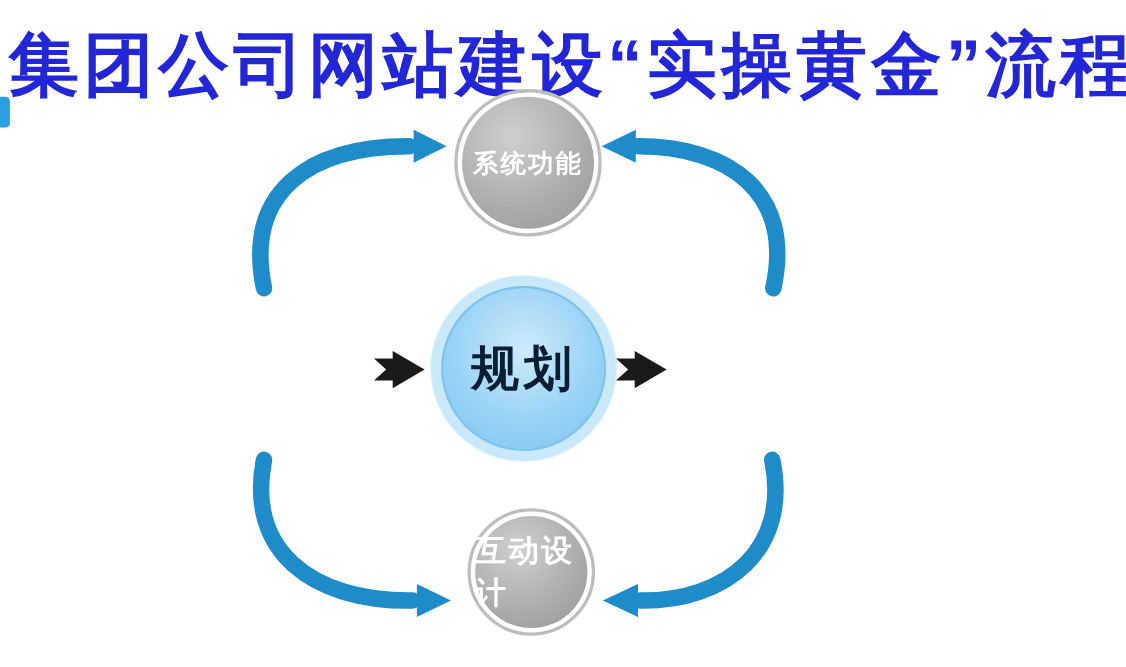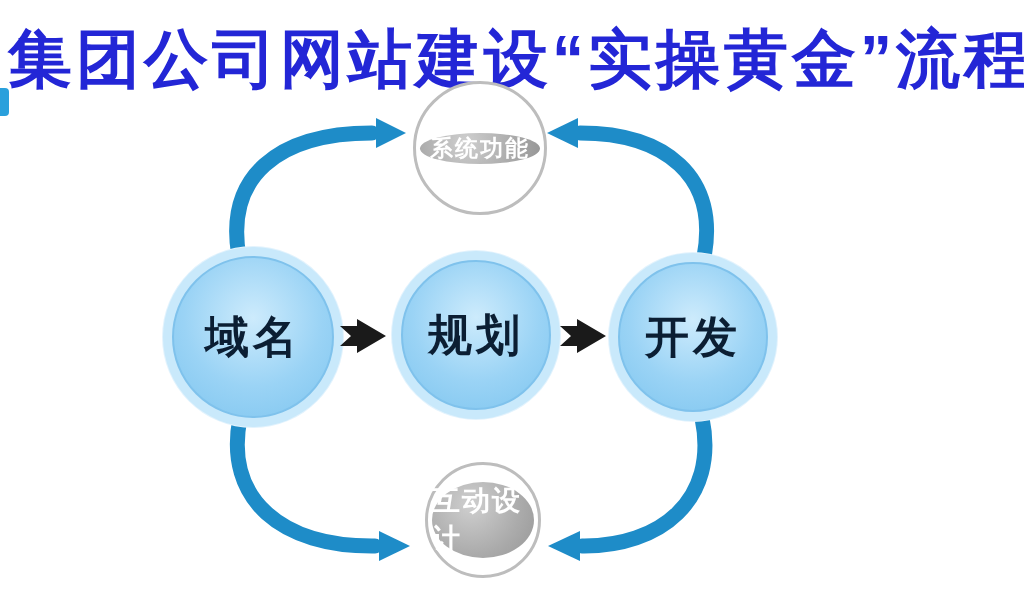--- a/index.html
+++ b/index.html
@@ -35,21 +35,21 @@
   .blue-inner{
     flex:1;border-radius:50%;
     background:radial-gradient(circle at 50% 38%,#cdebfc 0%,var(--node-blue-fill) 55%,#7ec5ef 100%);
     border:2px solid var(--node-blue-border);
     display:flex;align-items:center;justify-content:center;
   }
   .blue-label{
     font-size:44px;font-weight:bold;color:var(--node-blue-text);letter-spacing:4px;
   }
   .gray-outer{
-    background:#ffffff;border:3px solid var(--node-gray-border);padding:4px;align-items:center;
+    background:#ffffff;border:3px solid var(--node-gray-border);padding:4px;
   }
   .gray-inner{
     flex:1;border-radius:50%;
     background:radial-gradient(circle at 38% 30%,#cfcfcf 0%,var(--node-gray-fill) 60%,#969696 100%);
     display:flex;align-items:center;justify-content:center;
   }
   .gray-label{
     font-weight:bold;color:var(--node-gray-text);letter-spacing:2px;
   }
   .gray-label.top{font-size:23px;}
@@ -84,37 +84,27 @@
     <path class="arc" d="M 702 418 C 719 500, 660 547, 582 546"></path>
     <polygon class="arc-head" points="548,546 580,531 580,561"></polygon>
   </svg>
 
   <div class="node gray-outer" style="left:413px;top:81px;width:134px;height:134px;">
     <div class="gray-inner">
       <span class="gray-label top">系统功能</span>
     </div>
   </div>
 
-  <div class="node blue-outer" style="left:163px;top:247px;width:180px;height:180px;">
-    <div class="blue-inner">
-      <span class="blue-label">域名</span>
-    </div>
-  </div>
 
   <div class="node blue-outer" style="left:392px;top:251px;width:168px;height:168px;">
     <div class="blue-inner">
       <span class="blue-label">规划</span>
     </div>
   </div>
 
-  <div class="node blue-outer" style="left:609px;top:253px;width:168px;height:168px;">
-    <div class="blue-inner">
-      <span class="blue-label">开发</span>
-    </div>
-  </div>
 
   <div class="node gray-outer" style="left:425px;top:462px;width:116px;height:116px;">
     <div class="gray-inner">
       <span class="gray-label bottom">互动设计</span>
     </div>
   </div>
 
   <svg class="black-arrow" style="left:340px;top:318px;" width="48" height="36" viewBox="0 0 48 36">
     <polygon points="0,8 17,8 17,1 46,18 17,35 17,28 0,28 11,18"></polygon>
   </svg>

